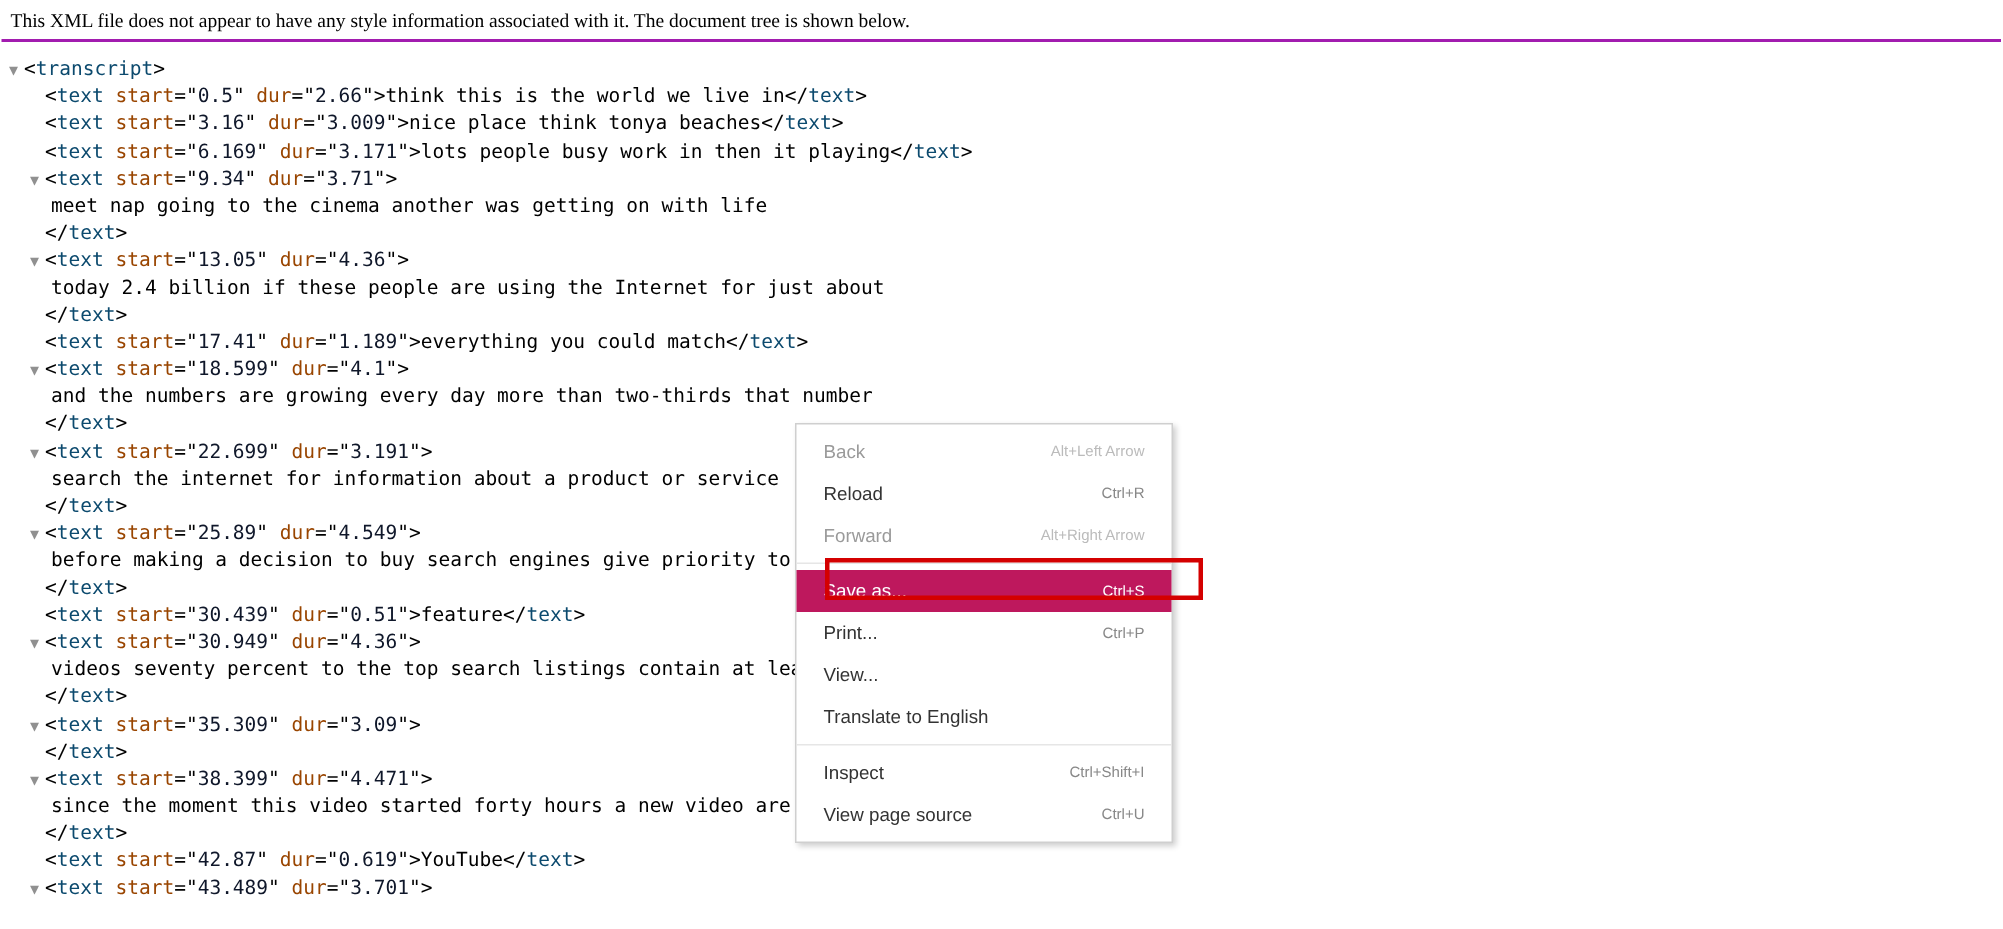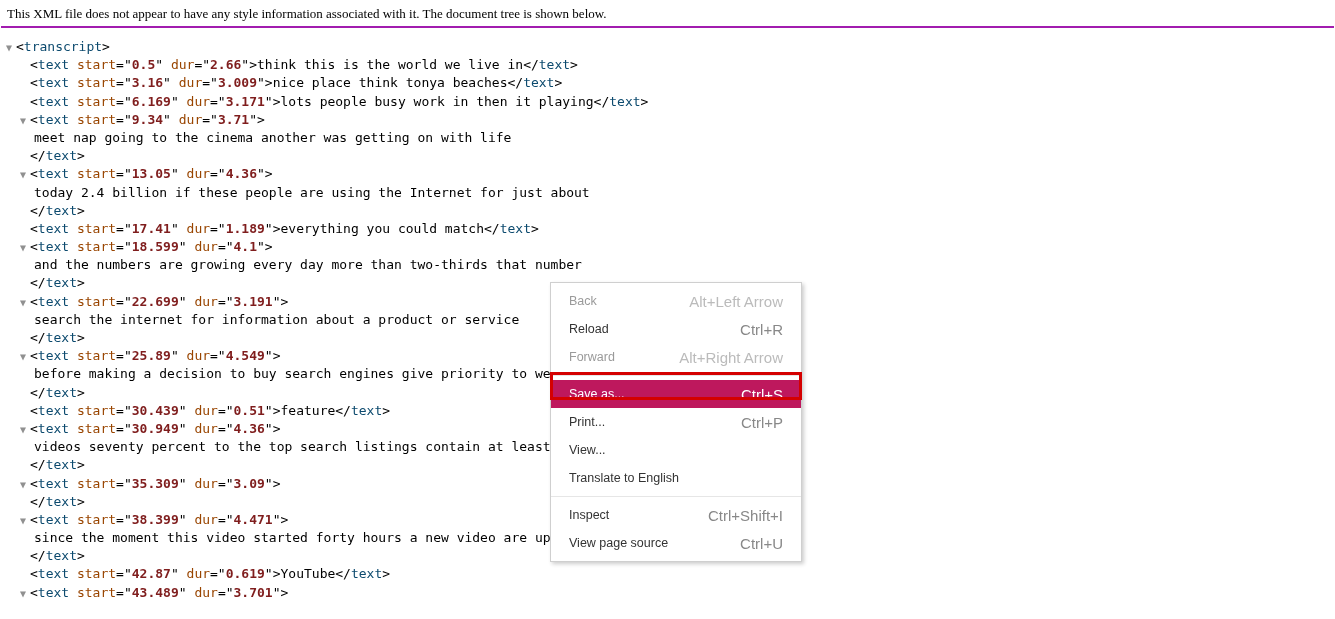--- a/index.html
+++ b/index.html
@@ -18,58 +18,58 @@
     margin: 2px 1px 6px 1px;
   }
   .xml-tree {
     font-family: Consolas, monospace;
     font-size: 13px;
     line-height: 1.4;
     padding: 4px 6px;
   }
   .tag-name { color: #0c4a6e; }
   .attr-name { color: #994500; }
-  .attr-val { color: #7f1d1d; font-weight: bold; }
+  .attr-val { color: #0f172a; }
   .text-content { color: #000; }
   .arrow {
     display: inline-block;
     width: 10px;
     color: #909090;
     font-size: 10px;
     user-select: none;
   }
   .indent1 { padding-left: 14px; }
   .indent2 { padding-left: 28px; }
   .line { white-space: pre; }
 
   
   .context-menu {
     position: absolute;
-    left: 550px;
+    left: 530px;
     top: 282px;
     width: 250px;
     background: #fff;
     border: 1px solid #cfcfcf;
     box-shadow: 2px 2px 4px rgba(0,0,0,0.2);
     font-family: "Segoe UI", Arial, sans-serif;
     font-size: 12.5px;
     padding: 4px 0;
     z-index: 100;
   }
   .menu-item {
     display: flex;
     justify-content: space-between;
     align-items: center;
     padding: 4px 18px;
     height: 20px;
     color: #333;
     cursor: default;
   }
   .menu-item-disabled { color: #9a9a9a; }
-  .menu-shortcut { color: #888; font-size: 15px; }
+  .menu-shortcut { color: #888; font-size: 10px; }
   .menu-item-disabled .menu-shortcut { color: #bbb; }
   .menu-sep {
     height: 1px;
     background: #e6e6e6;
     margin: 4px 0;
   }
   .menu-item.highlighted {
     background: #be185d;
     color: #fff;
   }

